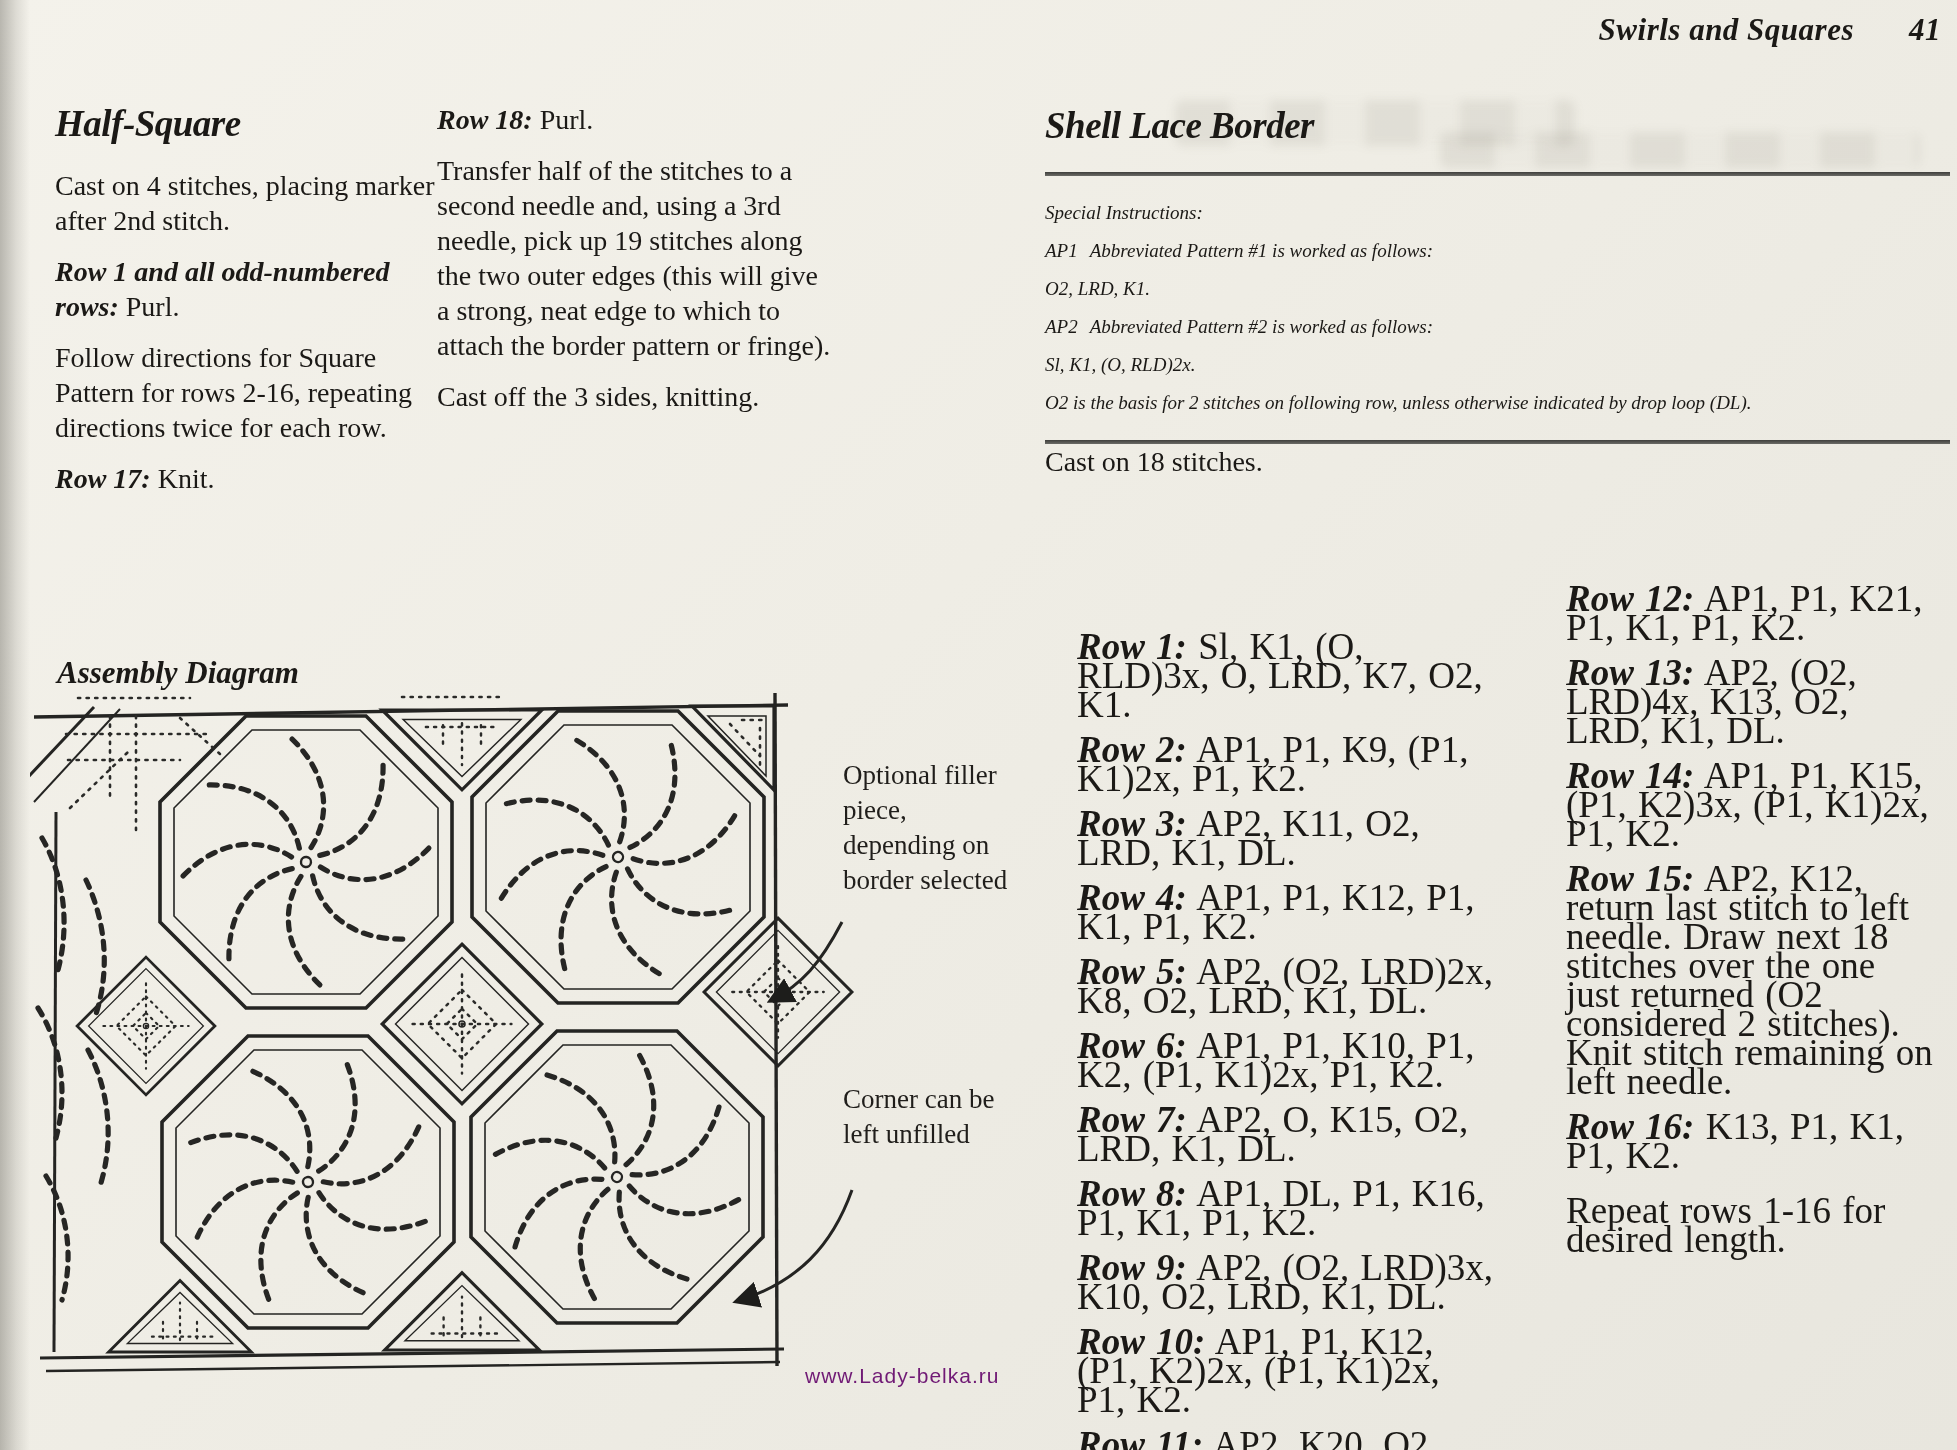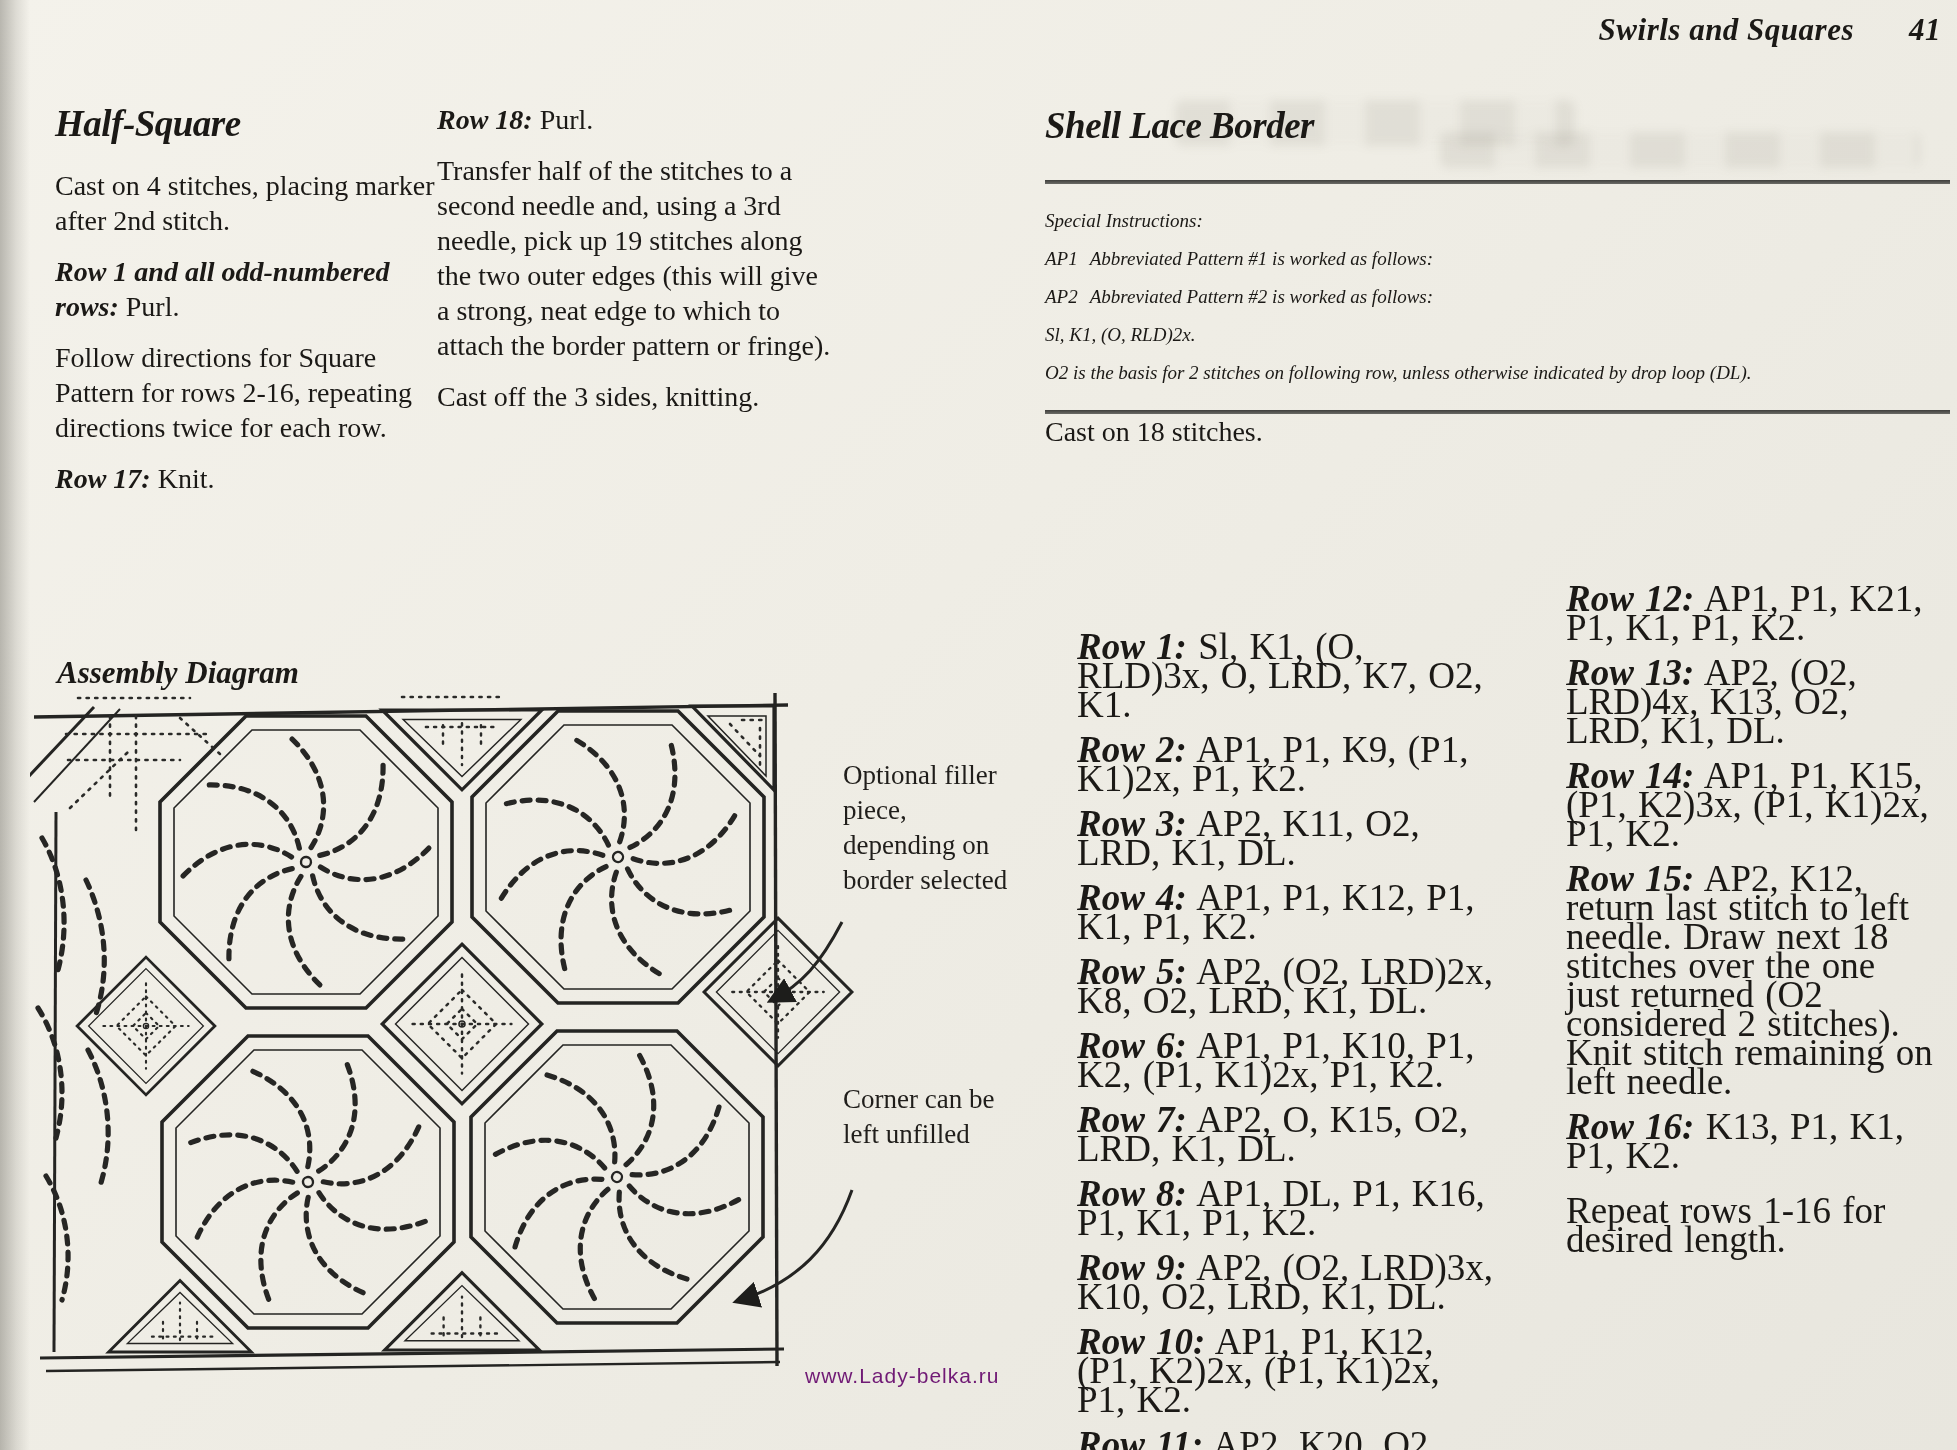--- a/index.html
+++ b/index.html
@@ -28,21 +28,21 @@
   .col p{margin:0 0 16px 0;font-size:28px;line-height:35px}
   .lead{font-weight:bold;font-style:italic}
   h1.sec{
     font-size:37px;font-weight:bold;font-style:italic;margin:0 0 16px 0;line-height:56px;letter-spacing:-.5px;
   }
   #half-square{left:55px;top:96px;width:392px}
   #mid-col{left:437px;top:102px;width:398px}
 
   
   #shell{left:1045px;top:98px;width:905px}
-  #shell h1.sec{margin-bottom:26px}
+  #shell h1.sec{margin-bottom:18px}
   .rule{height:4px;background:linear-gradient(180deg,#3f3f3c,#6b6b66);border:0;margin:0}
   .special{font-style:italic;font-weight:normal;font-size:19px;line-height:38px;margin-top:18px}
   .special .ap{margin-right:12px}
   .rule2{margin-top:18px}
   .cast-on{margin-top:58px;font-size:28px;line-height:36px}
   .rows{position:absolute;font-size:28px;line-height:36px;word-spacing:2px}
   .rows p{margin:16px;font-size:37px;line-height:29px}
   .rows-left{left:16px;top:518px;width:450px}
   .rows-right{left:505px;top:470px;width:402px}
   .repeat-note{margin-top:26px !important}
@@ -93,20 +93,21 @@
   <p>Transfer half of the stitches to a second needle and, using a 3rd needle, pick up 19 stitches along the two outer edges (this will give a strong, neat edge to which to attach the border pattern or fringe).</p>
   <p>Cast off the 3 sides, knitting.</p>
 </div>
 
 <div class="col" id="shell">
   <h1 class="sec">Shell Lace Border</h1>
   <div class="rule"></div>
   <div class="special">
     <div>Special Instructions:</div>
     <div><span class="ap">AP1</span><span>Abbreviated Pattern #1 is worked as follows:</span></div>
+    <div>O2, LRD, K1.</div>
     <div><span class="ap">AP2</span><span>Abbreviated Pattern #2 is worked as follows:</span></div>
     <div>Sl, K1, (O, RLD)2x.</div>
     <div>O2 is the basis for 2 stitches on following row, unless otherwise indicated by drop loop (DL).</div>
   </div>
   <div class="rule rule2"></div>
   <p class="cast-on">Cast on 18 stitches.</p>
 
   <div class="rows rows-left">
 
       <p><span class="lead">Row 1:</span> <span>Sl, K1, (O, RLD)3x, O, LRD, K7, O2, K1.</span></p>

